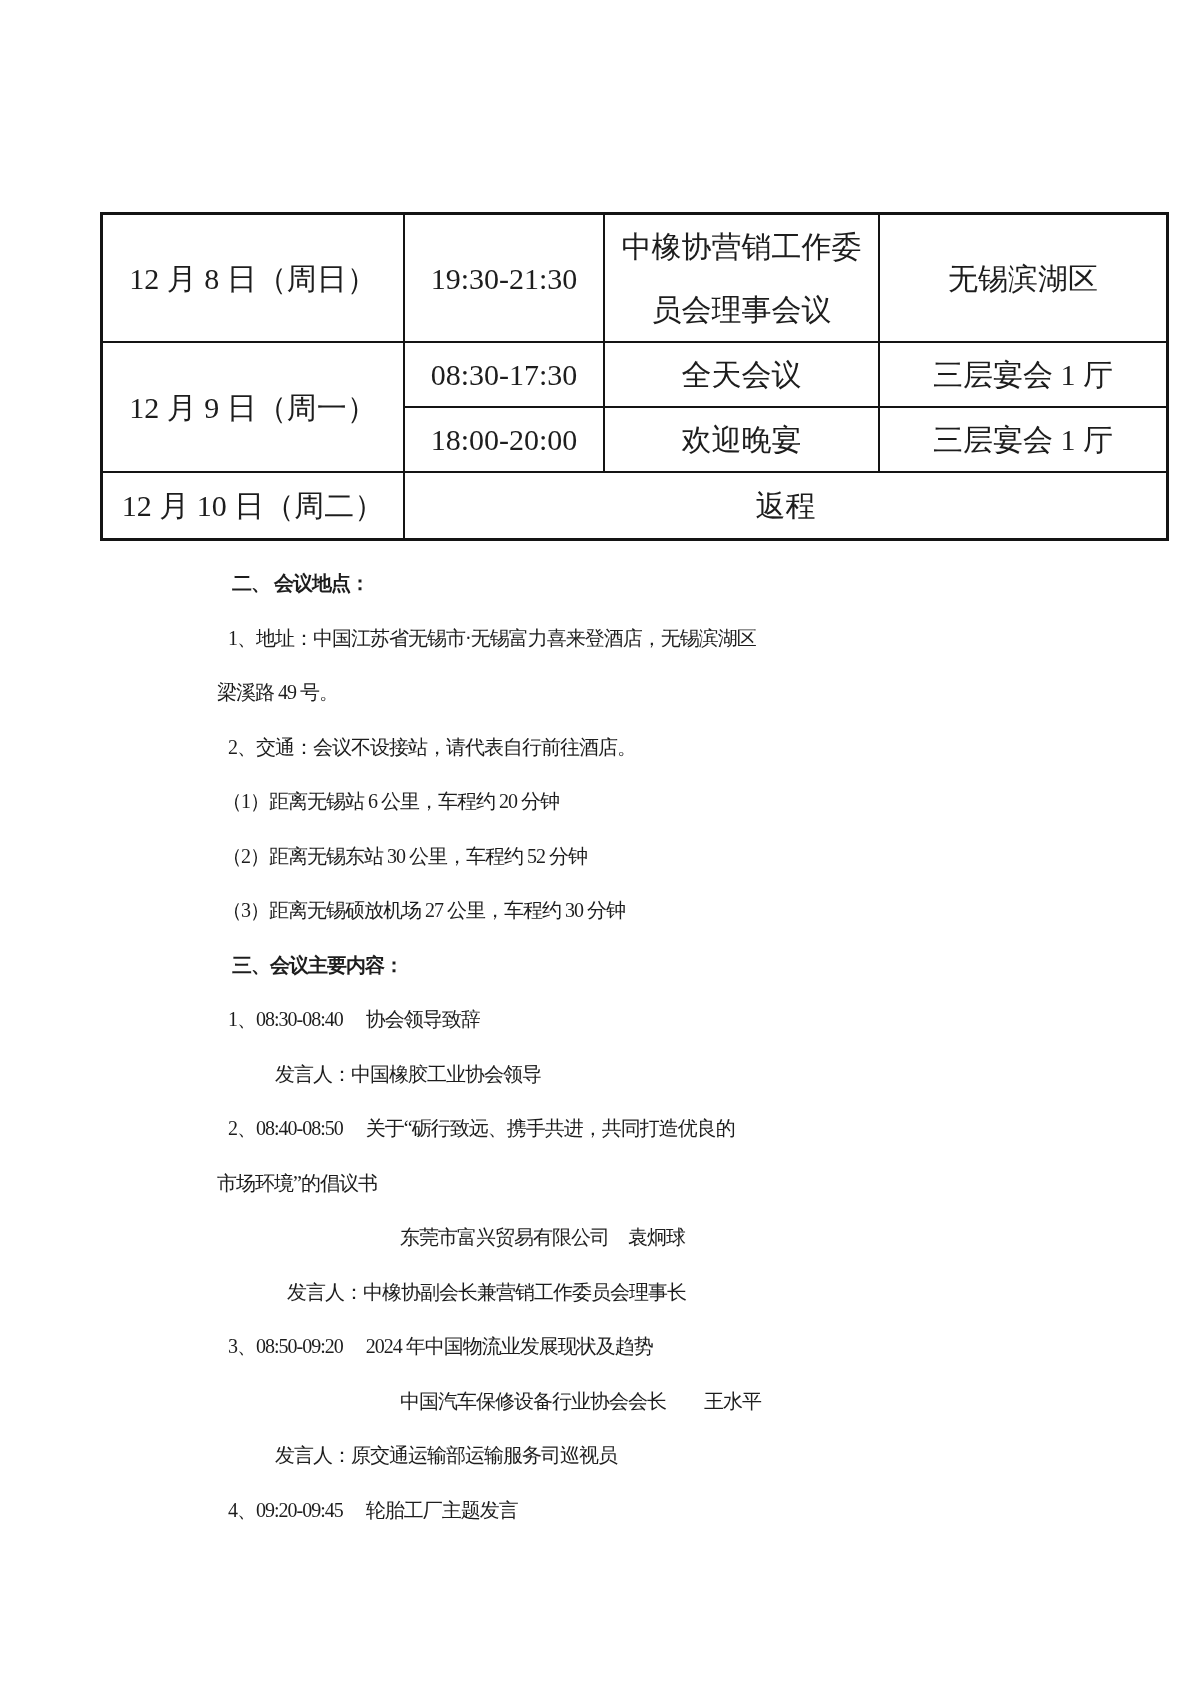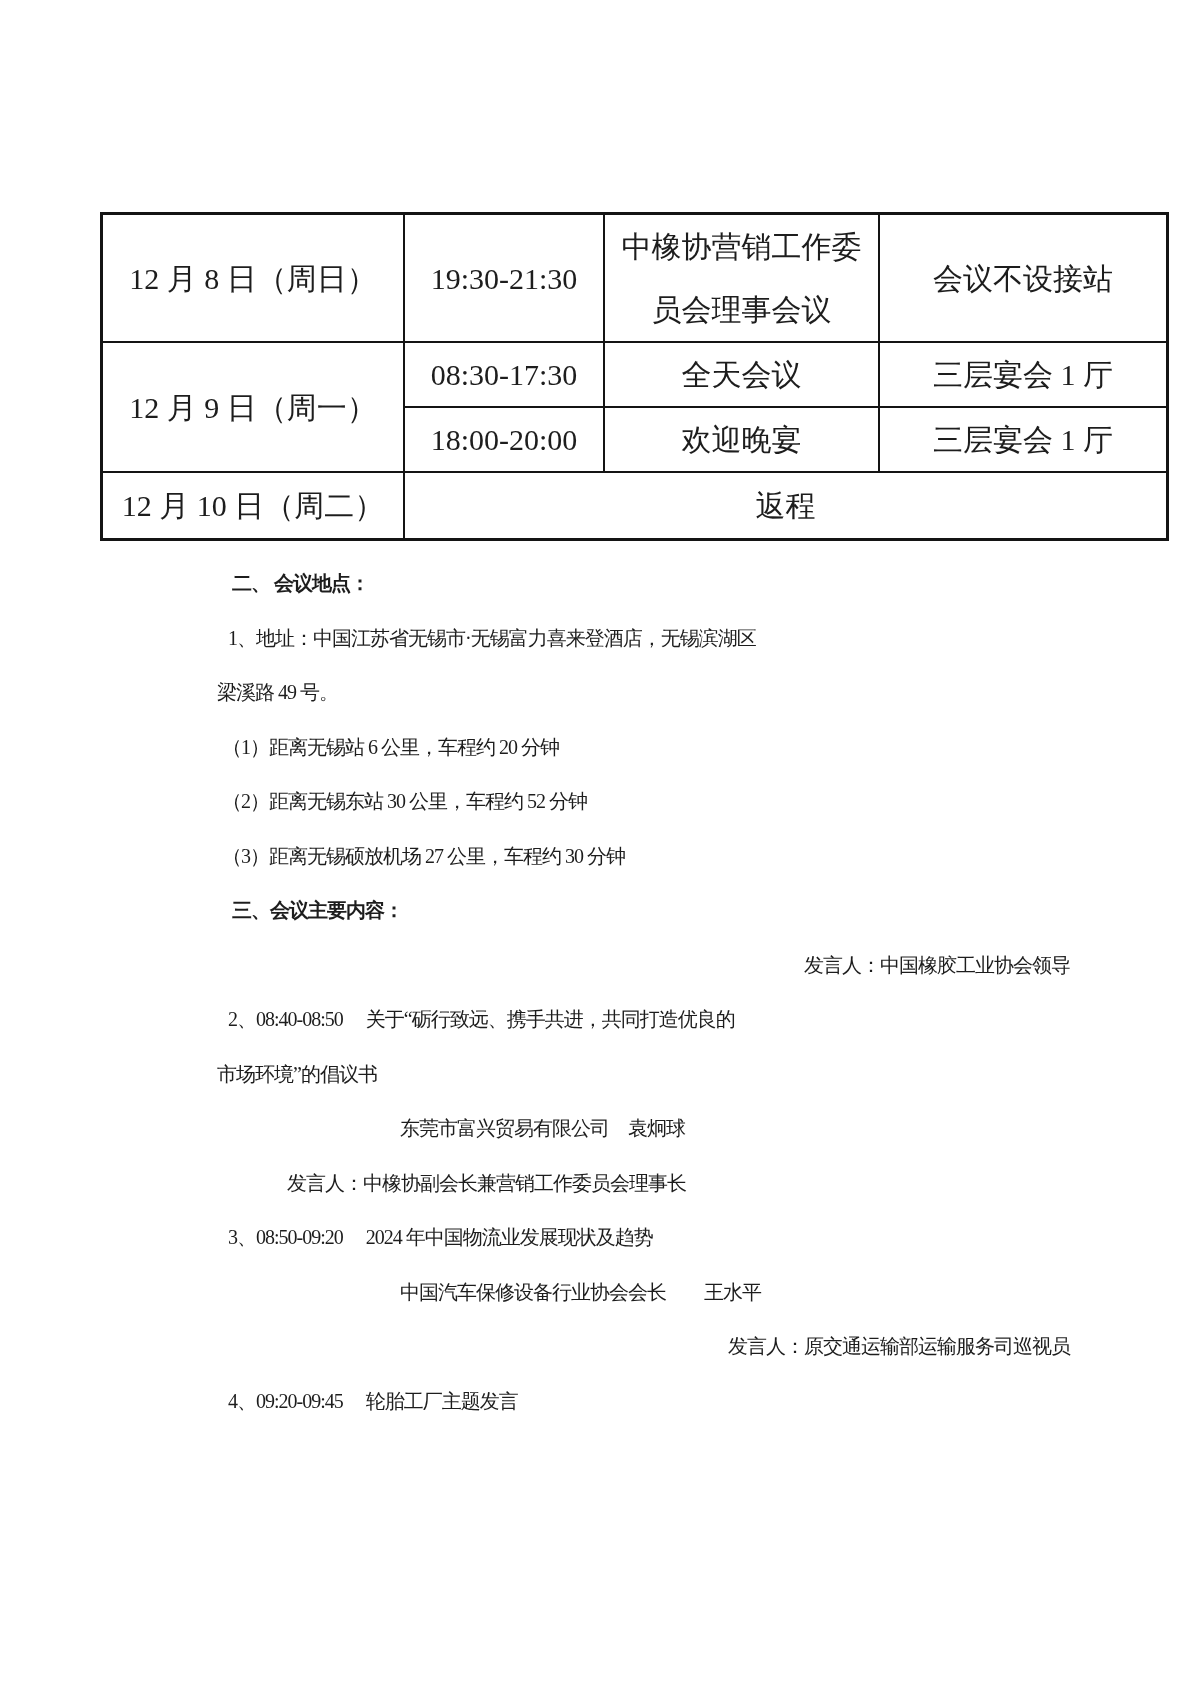--- a/index.html
+++ b/index.html
@@ -42,39 +42,39 @@
     height: 54.5px;
     line-height: 54.5px;
     font-size: 20px;
     letter-spacing: -1px;
     white-space: nowrap;
   }
   .bold { font-weight: bold; }
   .ind-h  { padding-left: 62px; }   
   .ind-n  { padding-left: 58px; }   
   .ind-p  { padding-left: 52px; }   
-  .ind-s  { padding-left: 105px; text-align: right; }  
+  .ind-s  { padding-left: 105px; }  
   .ind-s2 { padding-left: 117px; }  
   .ind-c  { padding-left: 230px; }  
   .ind-0  { padding-left: 0; margin-left: 47px; }      
 </style>
 </head>
 <body>
 
 <div class="page">
 
   <table class="schedule">
     <tbody>
       <tr class="row-h1">
         <td style="width:300px">12 月 8 日（周日）</td>
         <td style="width:198px">19:30-21:30</td>
         <td style="width:273px">
           <span class="event-wrap">中橡协营销工作委员会理事会议</span>
         </td>
-        <td style="width:286px">会议不设接站</td>
+        <td style="width:286px">无锡滨湖区</td>
       </tr>
       <tr class="row-h2">
         <td rowspan="2">12 月 9 日（周一）</td>
         <td>08:30-17:30</td>
         <td>全天会议</td>
         <td>三层宴会 1 厅</td>
       </tr>
       <tr class="row-h3">
         <td>18:00-20:00</td>
         <td>欢迎晚宴</td>
@@ -84,25 +84,27 @@
         <td>12 月 10 日（周二）</td>
         <td colspan="3">返程</td>
       </tr>
     </tbody>
   </table>
 
   <div class="body-text">
     <div class="line ind-h bold">二、 会议地点：</div>
     <div class="line ind-n">1、地址：中国江苏省无锡市·无锡富力喜来登酒店，无锡滨湖区</div>
     <div class="line ind-0">梁溪路 49 号。</div>
+    <div class="line ind-n">2、交通：会议不设接站，请代表自行前往酒店。</div>
     <div class="line ind-p">（1）距离无锡站 6 公里，车程约 20 分钟</div>
     <div class="line ind-p">（2）距离无锡东站 30 公里，车程约 52 分钟</div>
     <div class="line ind-p">（3）距离无锡硕放机场 27 公里，车程约 30 分钟</div>
 
     <div class="line ind-h bold">三、会议主要内容：</div>
+    <div class="line ind-n">1、08:30-08:40　 协会领导致辞</div>
     <div class="line ind-s">发言人：中国橡胶工业协会领导</div>
     <div class="line ind-n">2、08:40-08:50　 关于“砺行致远、携手共进，共同打造优良的</div>
     <div class="line ind-0">市场环境”的倡议书</div>
     <div class="line ind-c">东莞市富兴贸易有限公司　袁炯球</div>
     <div class="line ind-s2">发言人：中橡协副会长兼营销工作委员会理事长</div>
     <div class="line ind-n">3、08:50-09:20　 2024 年中国物流业发展现状及趋势</div>
     <div class="line ind-c">中国汽车保修设备行业协会会长　　王水平</div>
     <div class="line ind-s">发言人：原交通运输部运输服务司巡视员</div>
     <div class="line ind-n">4、09:20-09:45　 轮胎工厂主题发言</div>
   </div>

